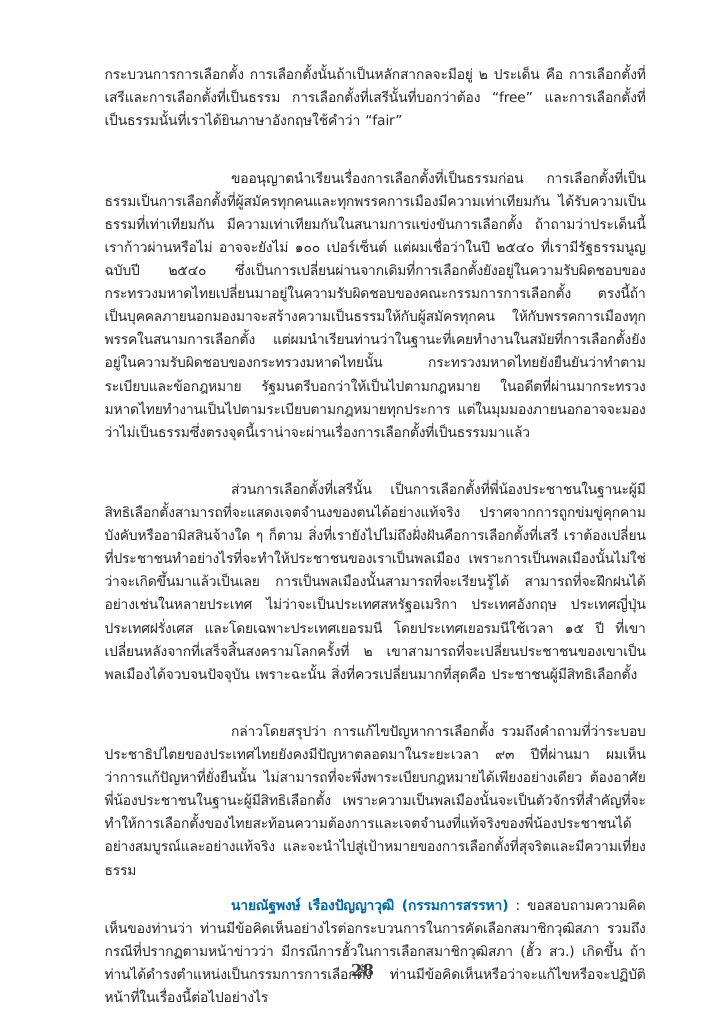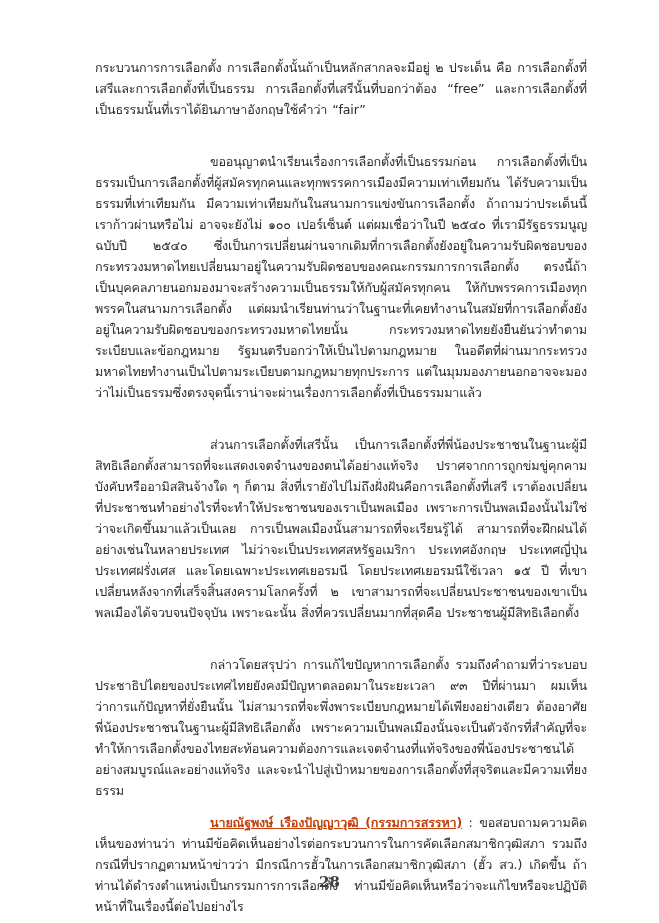--- a/index.html
+++ b/index.html
@@ -39,22 +39,21 @@
     }
     .indent {
       text-indent: 115px;
       margin-top: 31px;
     }
     .speaker-para {
       margin-top: 11px;
     }
     .speaker-name {
       font-weight: bold;
-      color: #c2410c;
-      text-decoration: underline;
+      color: #0369a1;
     }
     .page-number {
       position: absolute;
       left: 0;
       width: 659px;
       top: 873px;
       text-align: center;
       font-family: "DejaVu Serif", serif;
       font-weight: bold;
       font-size: 15px;

